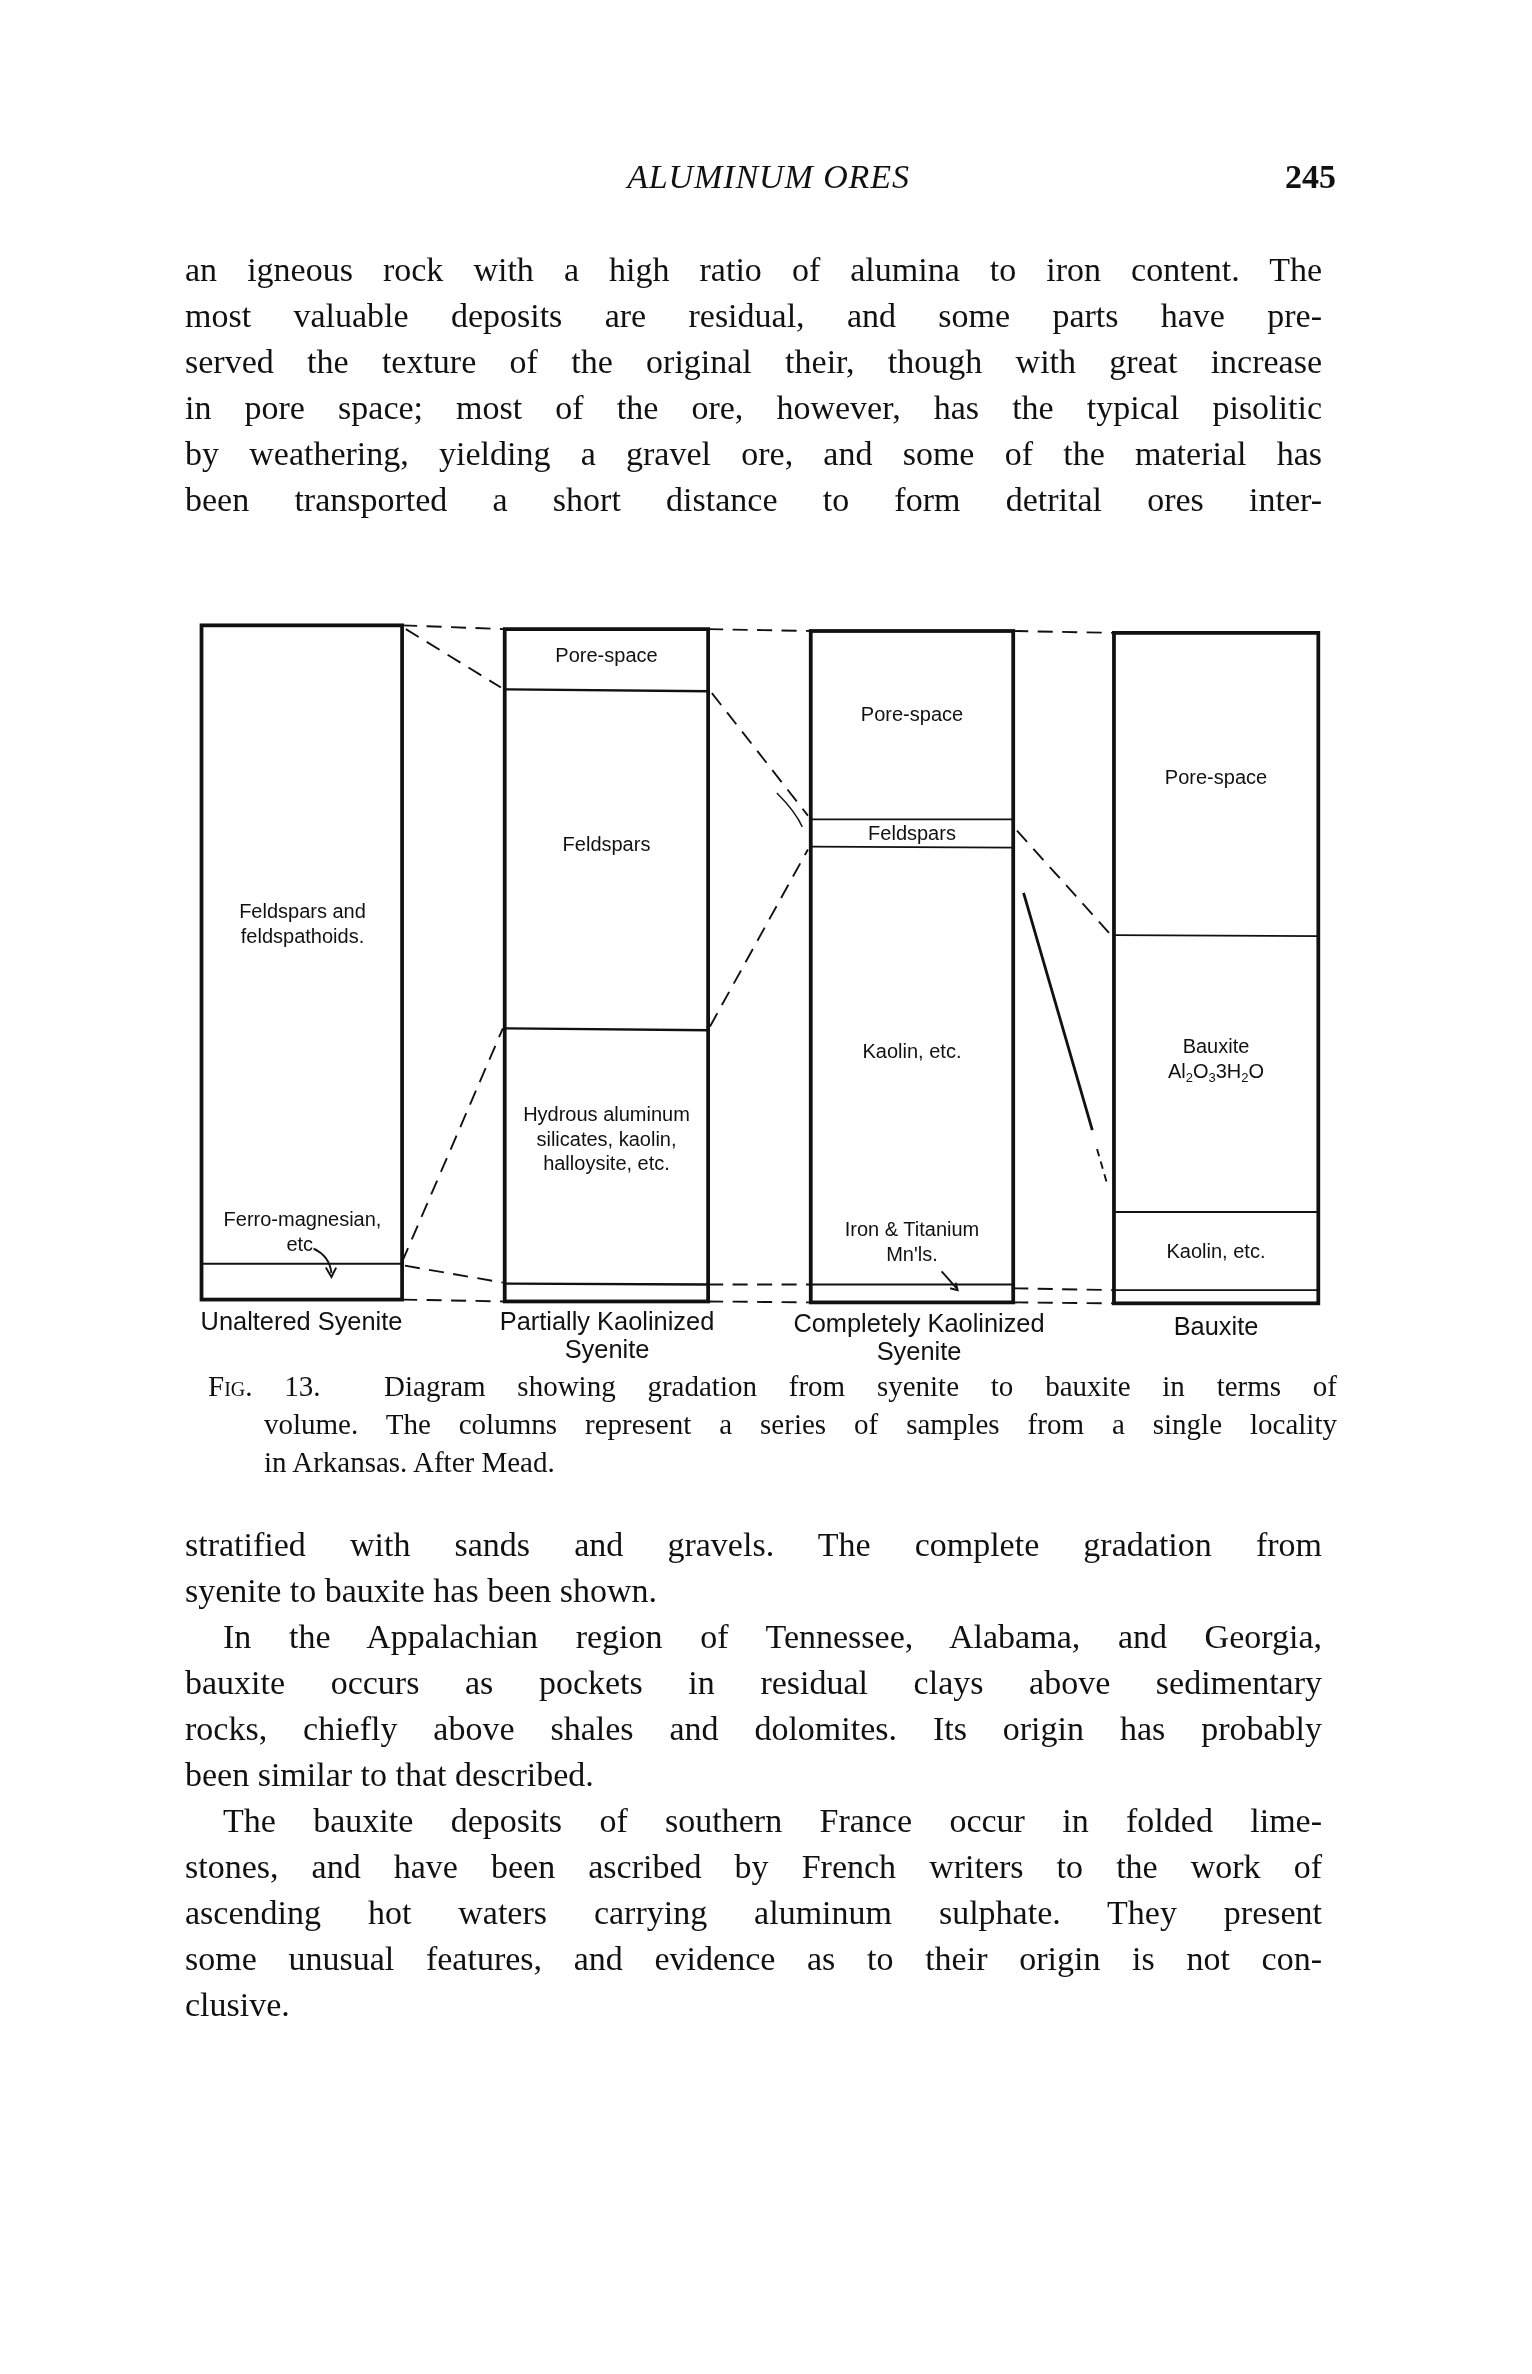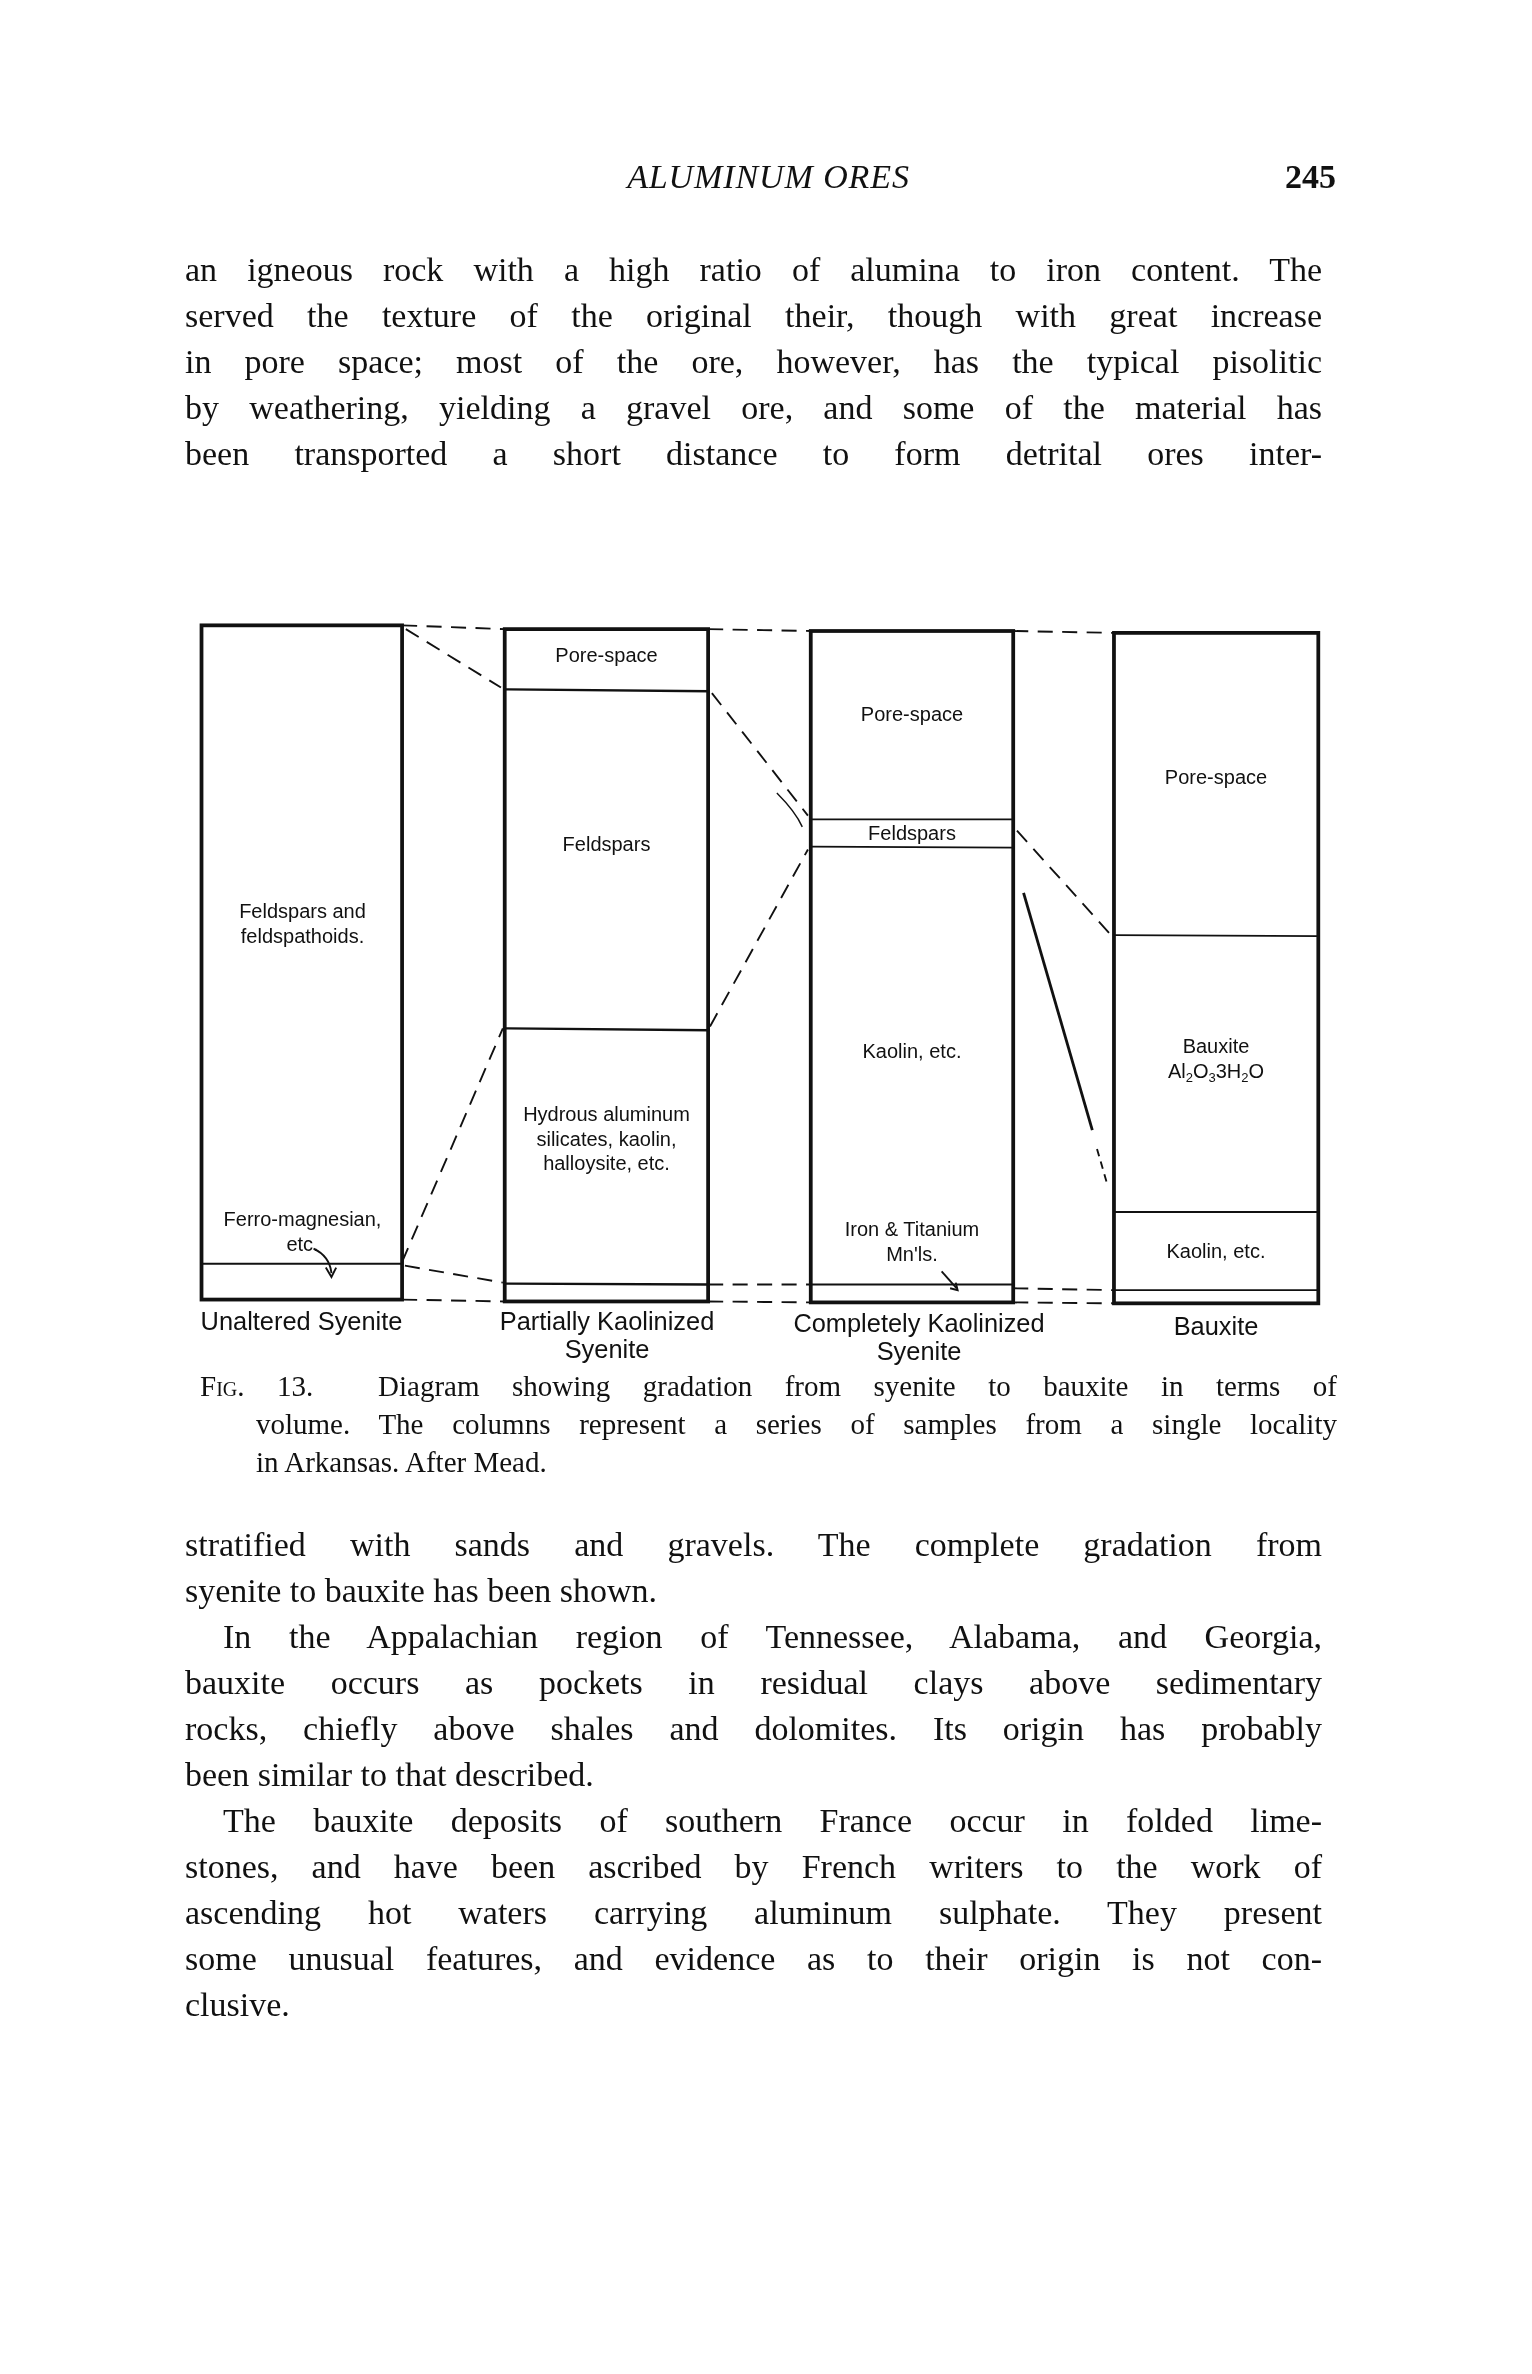--- a/index.html
+++ b/index.html
@@ -11,36 +11,37 @@
   .running-head .pageno { position: absolute; right: 1px; font-size: 34px; font-weight: bold; }
   .para { position: absolute; left: 185px; width: 1137px; font-size: 34px; line-height: 46px; text-align: justify; text-align-last: left; }
   .line { display: block; text-align: justify; text-align-last: justify; white-space: nowrap; }
   .line.last { text-align-last: left; }
   .line.indent { padding-left: 38px; }
   .figure { position: absolute; left: 0; top: 0; width: 1533px; height: 1375px; pointer-events: none; }
   .figure svg { position: absolute; left: 0; top: 0; }
   .fig-text { position: absolute; font-size: 20px; text-align: center; white-space: nowrap; line-height: 24.5px; }
   .col-label { position: absolute; font-size: 25.4px; text-align: center; line-height: 28px; white-space: nowrap; }
   .caption { position: absolute; left: 200px; width: 1137px; font-size: 29px; line-height: 38px; }
-  .caption .cl { display: block; white-space: nowrap; text-align: justify; text-align-last: justify; }
+  .caption .cl { display: block; white-space: nowrap; text-align: justify; text-align-last: justify; margin-left: 8px; }
   .caption .cl.hang { padding-left: 56px; }
   .caption .cl.last { text-align-last: left; }
   .smallcaps { font-variant: small-caps; }
   sub { font-size: 13px; vertical-align: -3.8px; }
 </style>
 </head>
 <body>
 
 <div class="running-head serif">
   <span class="title">ALUMINUM ORES</span>
   <span class="pageno">245</span>
 </div>
 
 <div class="para serif" style="top: 247px;">
   <span class="line">an igneous rock with a high ratio of alumina to iron content.  The</span>
+  <span class="line">most valuable deposits are residual, and some parts have pre-</span>
   <span class="line">served the texture of the original their, though with great increase</span>
   <span class="line">in pore space; most of the ore, however, has the typical pisolitic</span>
   <span class="line">by weathering, yielding a gravel ore, and some of the material has</span>
   <span class="line">been transported a short distance to form detrital ores inter-</span>
 </div>
 
 <div class="figure sans">
   <svg width="1533" height="1375" viewBox="0 0 1628 1460">
     <g stroke="#111" fill="none" stroke-linecap="square">
 

